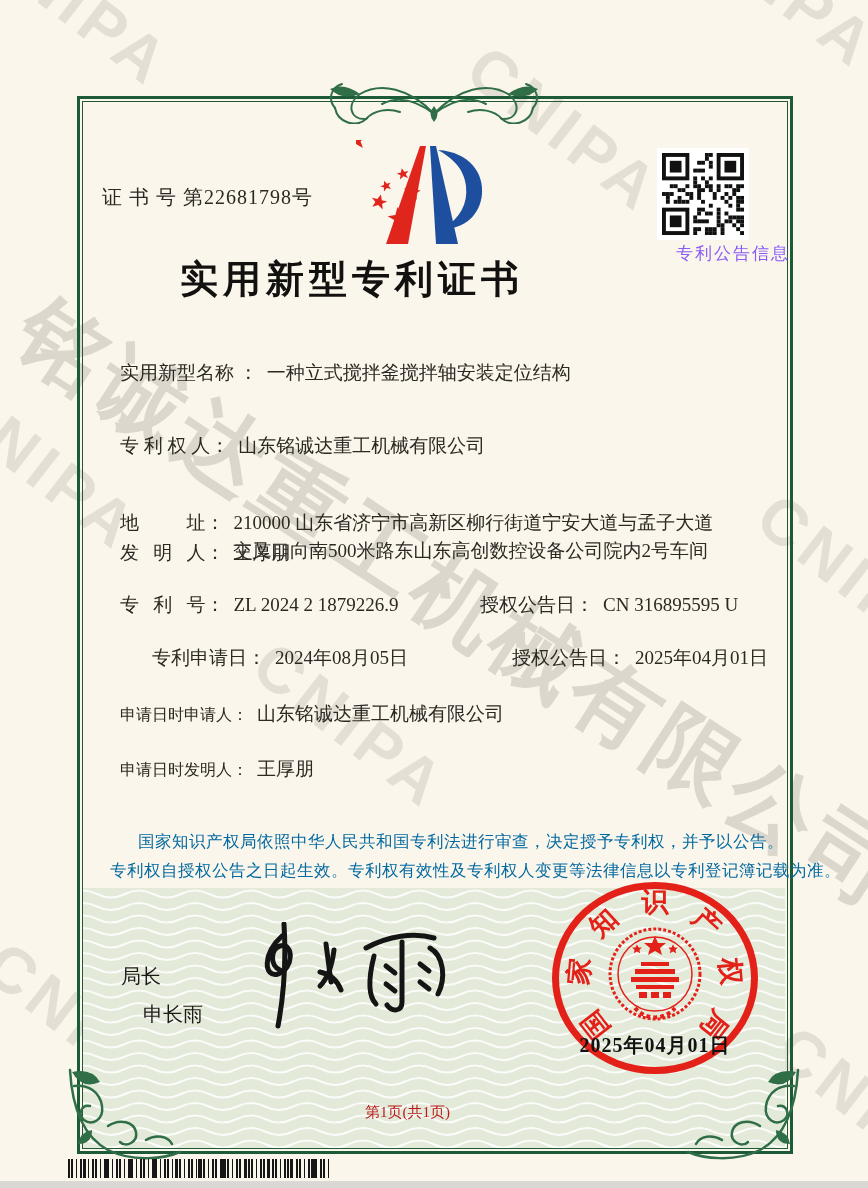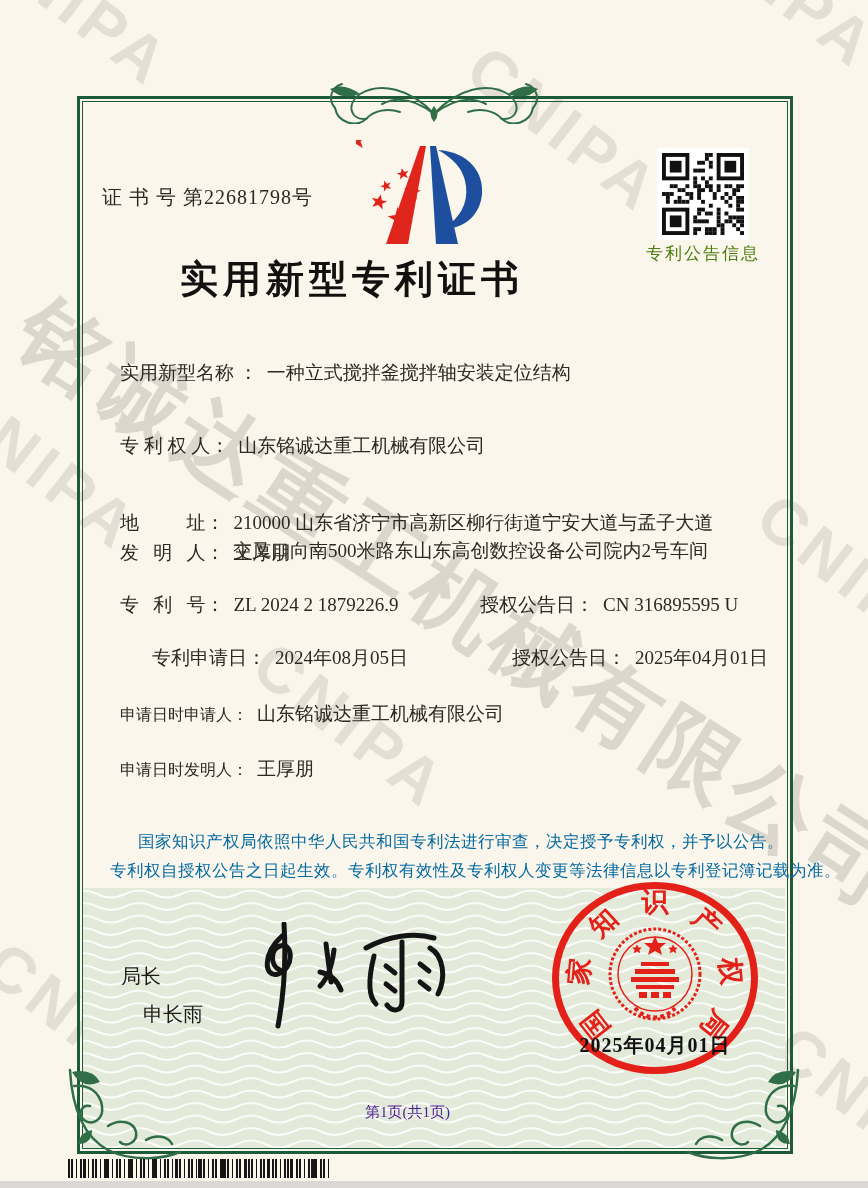--- a/index.html
+++ b/index.html
@@ -37,21 +37,21 @@
   .band{position:absolute;left:83px;top:888px;width:702px;height:260px;
         background:#e4ead9;z-index:2;overflow:hidden;}
   
   .orn{z-index:3;}
   
   .content{position:absolute;inset:0;z-index:4;}
   .cert-no{left:102px;top:136px;font-size:20px;letter-spacing:1px;white-space:pre;margin-top:48px;}
   .logo{left:356px;top:140px;}
   .qr-box{left:657px;top:148px;width:92px;height:92px;background:#ffffff;}
   .qr-box svg{margin:5px;display:block;}
-  .qr-label{left:646px;top:242px;font-size:17px;letter-spacing:2px;color:#4d7c0f;}
+  .qr-label{left:676px;top:242px;font-size:17px;letter-spacing:2px;color:#8b5cf6;}
   .title{left:0;top:254px;width:704px;text-align:center;font-size:38px;font-weight:bold;
          letter-spacing:5px;color:#121110;}
   .row{position:absolute;left:120px;display:flex;align-items:baseline;font-size:19px;}
   .row .lbl{white-space:pre;}
   .row .val{white-space:pre;margin-left:9px;}
   .row .val2{position:absolute;left:113px;top:28px;white-space:pre;}
   .lbl-small{font-size:16px;}
   .rrow{left:480px;}
   .r1{top:360px;}.r2{top:433px;}.r3{top:510px;}.r4{top:540px;}
   .r5{top:592px;text-align:right;}.r6{top:645px;margin-left:32px;}.r7{top:701px;}.r8{top:756px;}
@@ -63,21 +63,21 @@
   .signature{left:238px;top:922px;}
   
   .seal{left:552px;top:882px;width:206px;height:192px;}
   .seal-ring{position:absolute;inset:0;border:7px solid #e32119;border-radius:50%;}
   .seal-ch{position:absolute;left:50%;top:50%;font-size:27px;font-weight:bold;color:#e32119;
            transform:translate(-50%,-50%) rotate(var(--a)) translateY(-76px);}
   .seal-emblem{position:absolute;left:53px;top:40px;}
   .seal-date{position:absolute;left:0;top:150px;width:100%;text-align:center;
              font-size:20px;font-weight:600;color:#121212;letter-spacing:1px;}
   
-  .footer{left:0;top:1103px;width:815px;text-align:center;font-size:15px;color:#4c1d95;z-index:5;}
+  .footer{left:0;top:1103px;width:815px;text-align:center;font-size:15px;color:#b91c1c;z-index:5;}
   .barcode{left:68px;top:1159px;width:262px;height:19px;z-index:5;
     background-image:
       repeating-linear-gradient(90deg,transparent 0 15px,#161616 15px 18px,transparent 18px 23px),
       repeating-linear-gradient(90deg,#161616 0 2px,transparent 2px 3px,#161616 3px 5px,transparent 5px 8px,#161616 8px 9px,transparent 9px 12px);}
   .page-edge{left:0;top:1181px;width:868px;height:7px;background:#d9d8d4;z-index:6;}
 </style>
 </head>
 <body>
 
 <div class="wm wm1">CNIPA</div>

